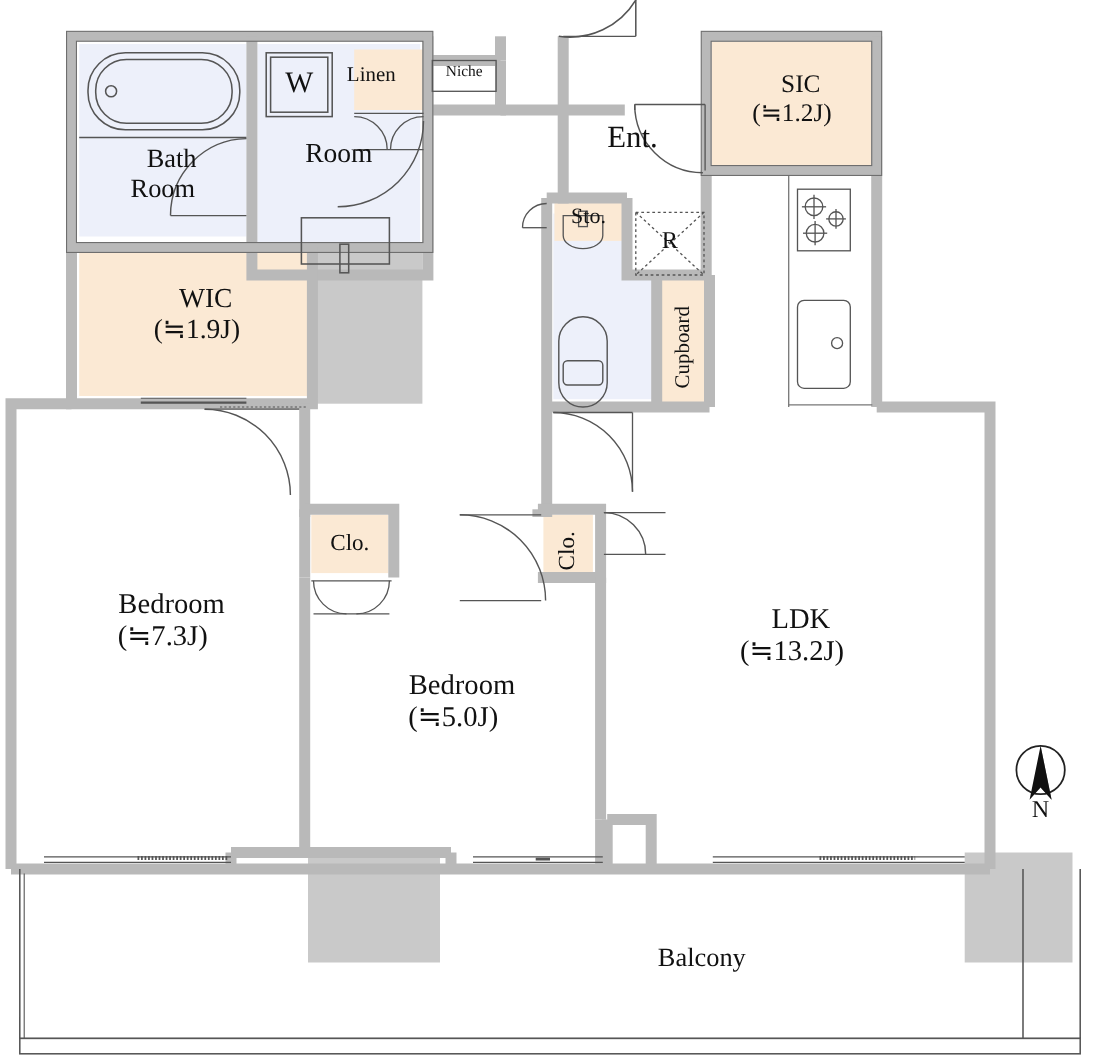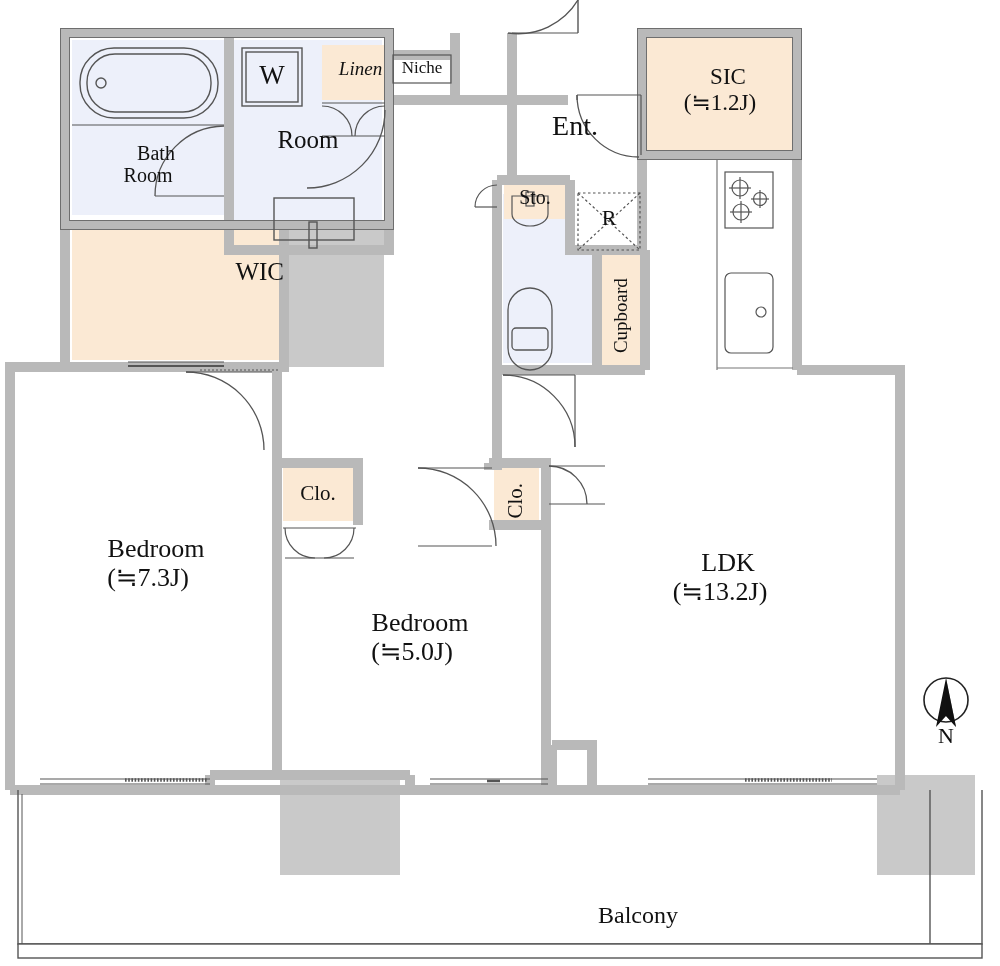--- a/index.html
+++ b/index.html
@@ -221,43 +221,44 @@
   </g>
 
   <g>
     <circle cx="946" cy="700" r="22" fill="#ffffff" stroke="#222" stroke-width="1.6"></circle>
     <path d="M946,678 L936,727 L946,716 L956,727 Z" fill="#111111"></path>
     <path d="M946,678 L956,727 L946,716 Z" fill="#111111" opacity="0.55"></path>
   </g>
 
 </svg>
 
-<div class="lbl" style="left:62px;top:142px;width:172px;font-size:20px;">
+<div class="lbl" style="left:62px;top:132px;width:172px;font-size:24px;">
   <span class="l1">Bath</span>
   <span class="l2">Room</span>
 </div>
 
 <div class="lbl" style="left:228px;top:126px;width:160px;font-size:25px;">
   <span class="l2">Room</span>
 </div>
 
 <div class="lbl" style="left:242px;top:60px;width:60px;font-size:27px;">
   <span>W</span>
 </div>
 
-<div class="lbl" style="left:329px;top:58px;width:63px;font-size:19px;font-style:italic;">
+<div class="lbl" style="left:306px;top:58px;width:63px;font-size:19px;">
   <span>Linen</span>
 </div>
 
-<div class="lbl" style="left:393px;top:58px;width:58px;font-size:17px;">
+<div class="lbl" style="left:393px;top:58px;width:58px;font-size:14px;">
   <span>Niche</span>
 </div>
 
-<div class="lbl" style="left:74px;top:258px;width:210px;font-size:25px;text-align:right;">
+<div class="lbl" style="left:74px;top:258px;width:210px;font-size:25px;">
   <span class="l1">WIC</span>
+  <span class="l2">(≒1.9J)</span>
 </div>
 
 <div class="lbl" style="left:648px;top:64px;width:144px;font-size:23px;">
   <span class="l1">SIC</span>
   <span class="l2">(≒1.2J)</span>
 </div>
 
 <div class="lbl" style="left:520px;top:110px;width:110px;font-size:28px;">
   <span>Ent.</span>
 </div>
@@ -290,21 +291,21 @@
 <div class="lbl" style="left:48px;top:534px;width:200px;font-size:26px;">
   <span class="l1">Bedroom</span>
   <span class="l2">(≒7.3J)</span>
 </div>
 
 <div class="lbl" style="left:312px;top:608px;width:200px;font-size:26px;">
   <span class="l1">Bedroom</span>
   <span class="l2">(≒5.0J)</span>
 </div>
 
-<div class="lbl" style="left:538px;top:858px;width:200px;font-size:24px;margin-top:44px;">
+<div class="lbl" style="left:538px;top:858px;width:200px;font-size:24px;">
   <span>Balcony</span>
 </div>
 
 <div class="lbl" style="left:916px;top:724px;width:60px;font-size:22px;">
   <span>N</span>
 </div>
 
 </div>
 
 </body></html>

